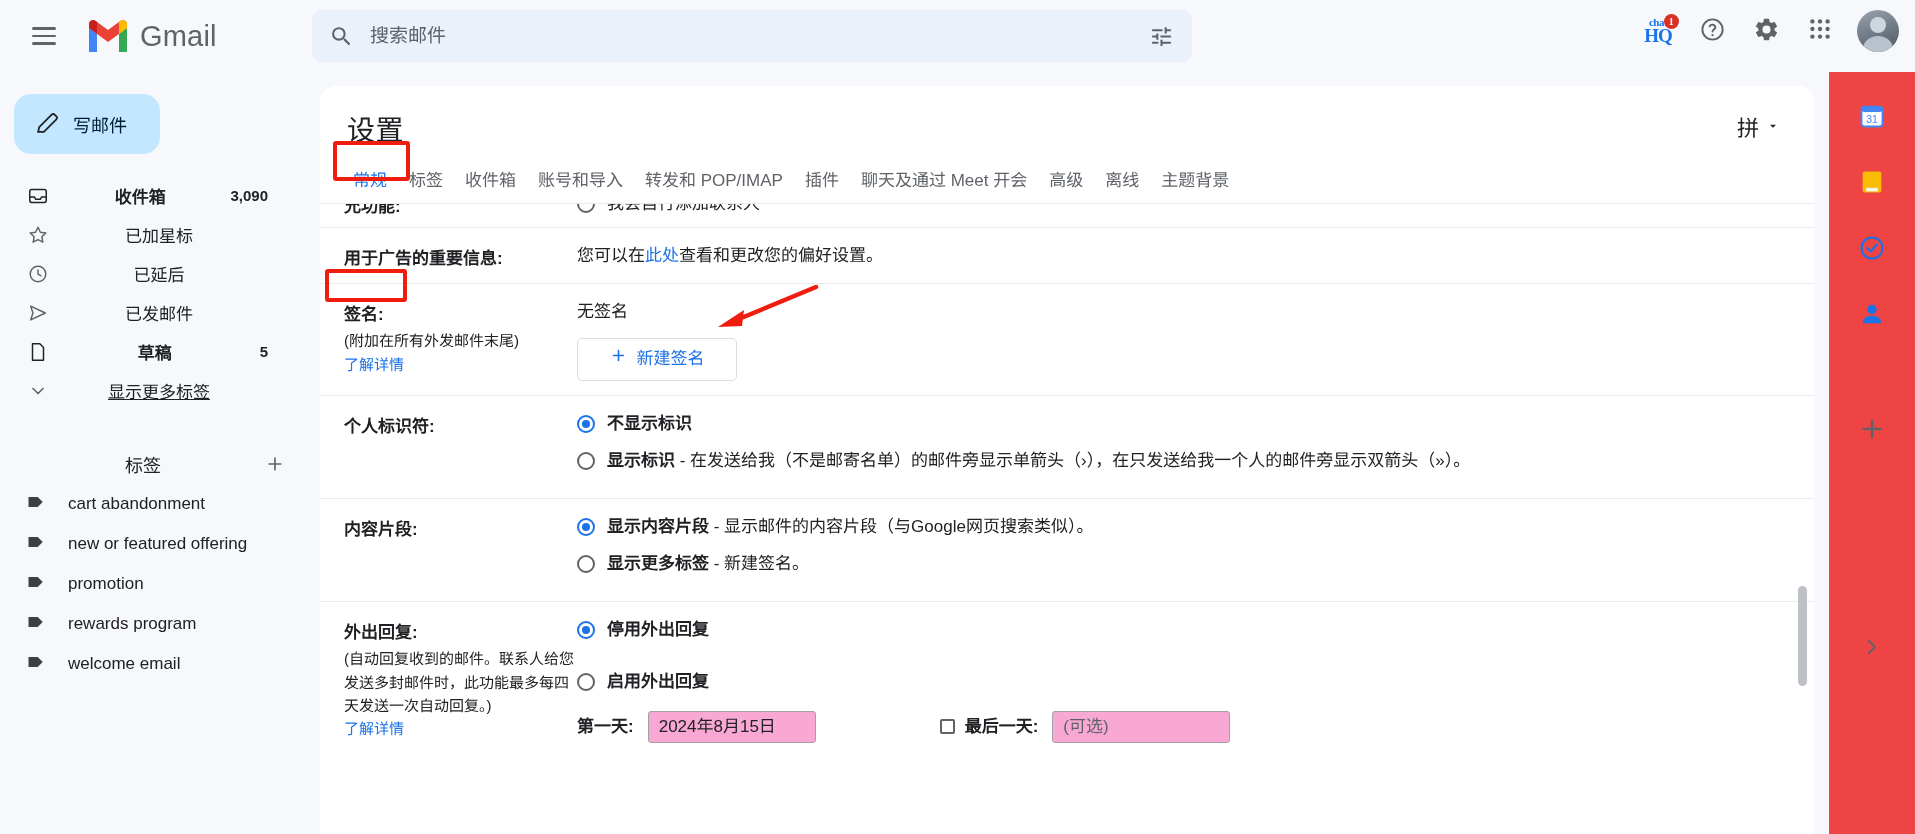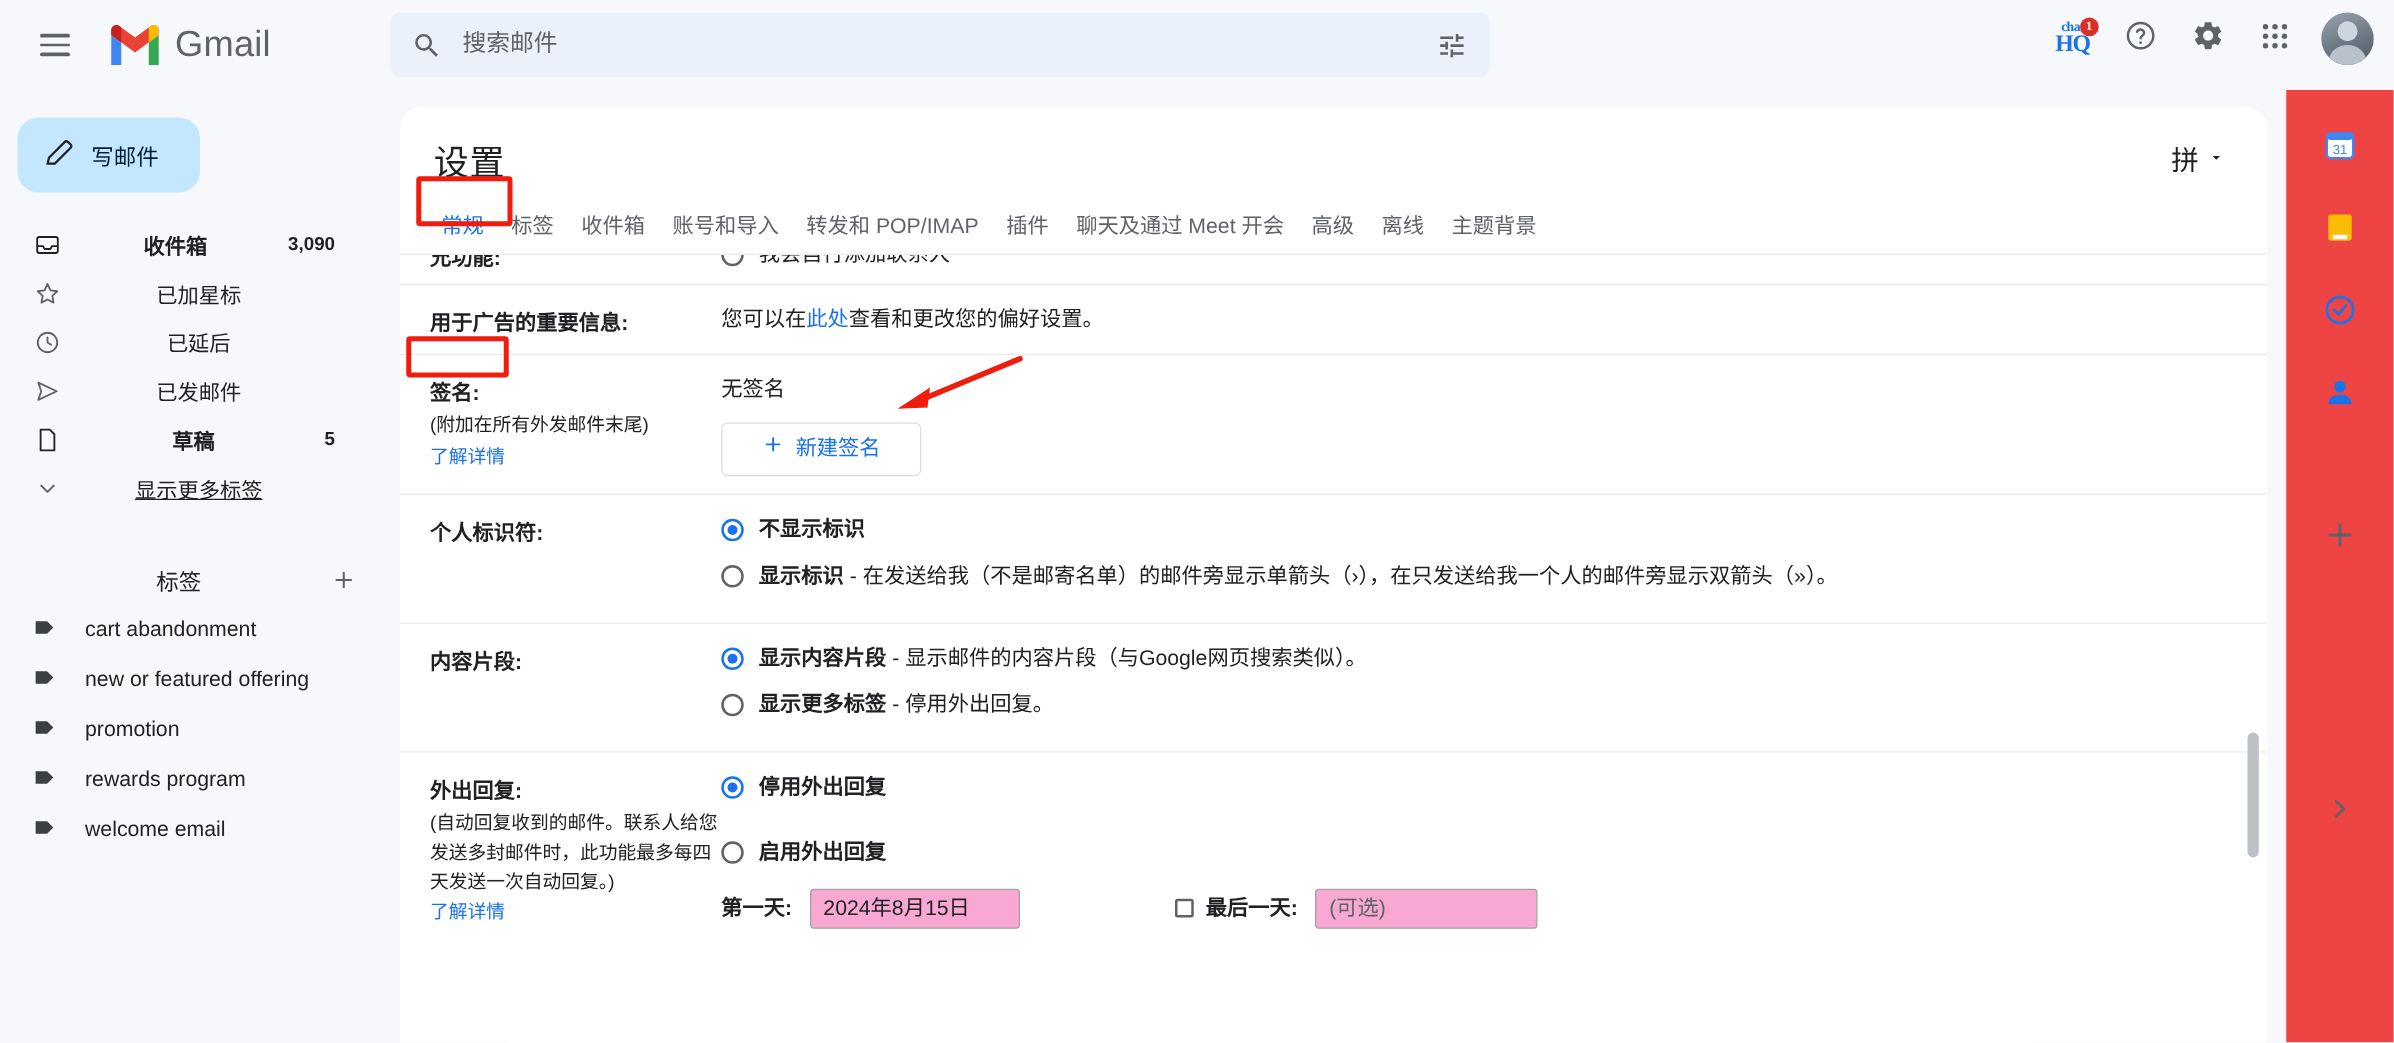--- a/index.html
+++ b/index.html
@@ -499,21 +499,21 @@
         <div class="rbody">
           <div class="opt">
             <span class="radio on"></span>
             <span class="opt-text">
               <b>显示内容片段</b><span class="dim"> - 显示邮件的内容片段（与Google网页搜索类似）。</span>
             </span>
           </div>
           <div class="opt">
             <span class="radio"></span>
             <span class="opt-text">
-              <b>显示更多标签</b><span class="dim"> - 停用外出回复。</span>
+              <b>显示更多标签</b><span class="dim"> - 新建签名。</span>
             </span>
           </div>
         </div>
       </div>
 
       <div class="row">
         <div class="rlabel">
           <div>外出回复:</div>
           <div class="sub">(自动回复收到的邮件。联系人给您发送多封邮件时，此功能最多每四天发送一次自动回复。)</div>
           <div class="lnk">了解详情</div>

